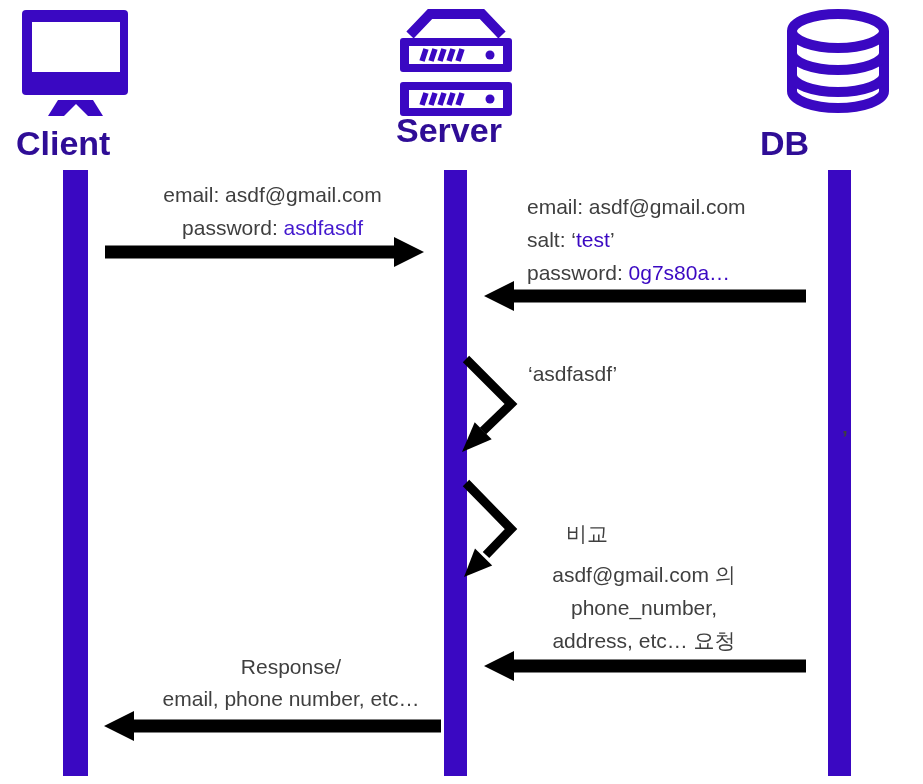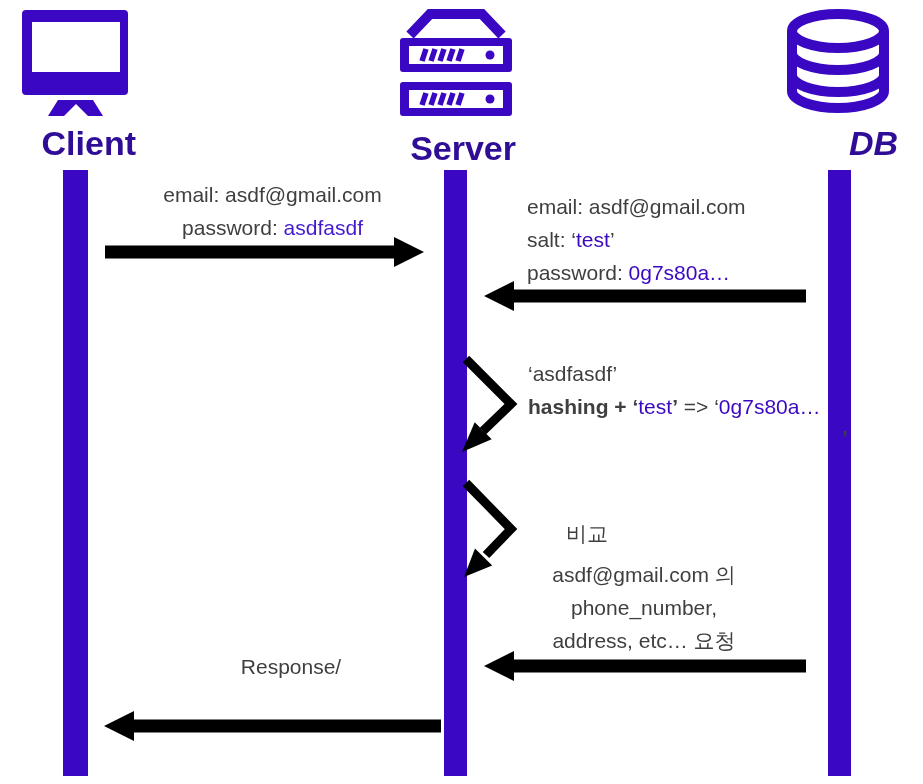--- a/index.html
+++ b/index.html
@@ -7,21 +7,21 @@
     --purple-value:#4318CE;
     --purple-label:#2F0D96;
     --text-gray:#3F3F3F;
     --arrow-black:#000000;
     --background:#FFFFFF;
   }
   *{margin:0;padding:0;box-sizing:border-box;}
   body{font-family:"Liberation Sans",sans-serif;background:#e8e8e8;}
   .canvas{position:relative;width:923px;height:784px;background:var(--background);overflow:hidden;}
 
-  .actor-label{position:absolute;text-align:right;font-size:34px;font-weight:bold;
+  .actor-label{position:absolute;text-align:left;font-size:34px;font-weight:bold;
     color:var(--purple-label);width:120px;line-height:40px;}
   .icon-svg{position:absolute;}
 
   .lifeline{position:absolute;top:170px;height:606px;background:var(--purple-primary);z-index:2;}
   #lifeline-client{left:63px;width:25px;}
   #lifeline-server{left:444px;width:23px;}
   #lifeline-db{left:828px;width:23px;}
 
   .msg{position:absolute;font-size:21px;color:var(--text-gray);line-height:33px;z-index:1;white-space:nowrap;}
   .msg .pv{color:var(--purple-value);}
@@ -75,64 +75,64 @@
     <rect class="ic-white" x="9" y="82" width="94" height="18"></rect>
     <g class="ic-stroke" style="stroke-width:5.5;">
       <line x1="22" y1="97" x2="26" y2="85"></line>
         <line x1="31" y1="97" x2="35" y2="85"></line>
       <line x1="40" y1="97" x2="44" y2="85"></line>
         <line x1="49" y1="97" x2="53" y2="85"></line>
       <line x1="58" y1="97" x2="62" y2="85"></line>
     </g>
     <circle class="ic-fill" cx="90" cy="91" r="4.5"></circle>
   </svg>
-  <div class="actor-label" style="left:396px;top:128px;">Server</div>
+  <div class="actor-label" style="left:396px;top:110px;">Server</div>
 
   <svg class="icon-svg" style="left:786px;top:6px;" width="105" height="112" viewBox="0 0 105 112">
     <path class="ic-white" d="M6 25 V85 A46 17 0 0 0 98 85 V25 Z"></path>
     <path class="ic-stroke" style="stroke-width:10;" d="M6 25 V85 A46 17 0 0 0 98 85 V25"></path>
     <ellipse class="ic-white" cx="52" cy="25" rx="46" ry="17" style="stroke:var(--purple-primary);stroke-width:10;"></ellipse>
     <path class="ic-stroke" style="stroke-width:10;" d="M6 47 A46 17 0 0 0 98 47"></path>
     <path class="ic-stroke" style="stroke-width:10;" d="M6 69 A46 17 0 0 0 98 69"></path>
   </svg>
-  <div class="actor-label" style="left:778px;top:123px;font-style:italic;">DB</div>
+  <div class="actor-label" style="left:760px;top:123px;">DB</div>
 
   <div class="lifeline" id="lifeline-client"></div>
   <div class="lifeline" id="lifeline-server"></div>
   <div class="lifeline" id="lifeline-db"></div>
 
   <div class="msg" id="msg-login">
     <div><span>email: asdf@gmail.com</span></div>
     <div><span>password: </span><span class="pv">asdfasdf</span></div>
   </div>
 
   <div class="msg" id="msg-dbrecord">
     <div><span>email: asdf@gmail.com</span></div>
     <div><span>salt: ‘</span><span class="pb">test</span><span>’</span></div>
     <div><span>password: </span><span class="pb">0g7s80a…</span></div>
   </div>
 
   <div class="msg" id="msg-hashing">
     <div><span>‘asdfasdf’</span></div>
-    <div class="clip"><span class="bold">hashing + ‘</span><span class="pb">test</span><span class="bold">’</span><span> =&gt; ‘</span><span class="pb">0g7s80a…</span></div>
   </div>
   <span id="hash-close-quote">’</span>
 
   <div class="msg" id="msg-compare">
     <span>비교</span>
   </div>
 
   <div class="msg" id="msg-datareq">
     <div><span>asdf@gmail.com 의</span></div>
     <div><span>phone_number,</span></div>
     <div><span>address, etc… 요청</span></div>
   </div>
 
   <div class="msg" id="msg-response">
     <div><span>Response/</span></div>
+    <div><span>email, phone number, etc…</span></div>
   </div>
 
   <svg class="arrows" width="923" height="784" viewBox="0 0 923 784">
 
     <polygon class="arrow-fill" points="105,245.5 394,245.5 394,237 424,252 394,267 394,258.5 105,258.5"></polygon>
 
     <polygon class="arrow-fill" points="484,296 514,281 514,289.5 806,289.5 806,302.5 514,302.5 514,311"></polygon>
 
     <polyline class="zigzag" points="466,359 511,404 483,431"></polyline>
     <polygon class="arrow-fill" points="462,452 491.7,439.3 474.7,422.3"></polygon>

